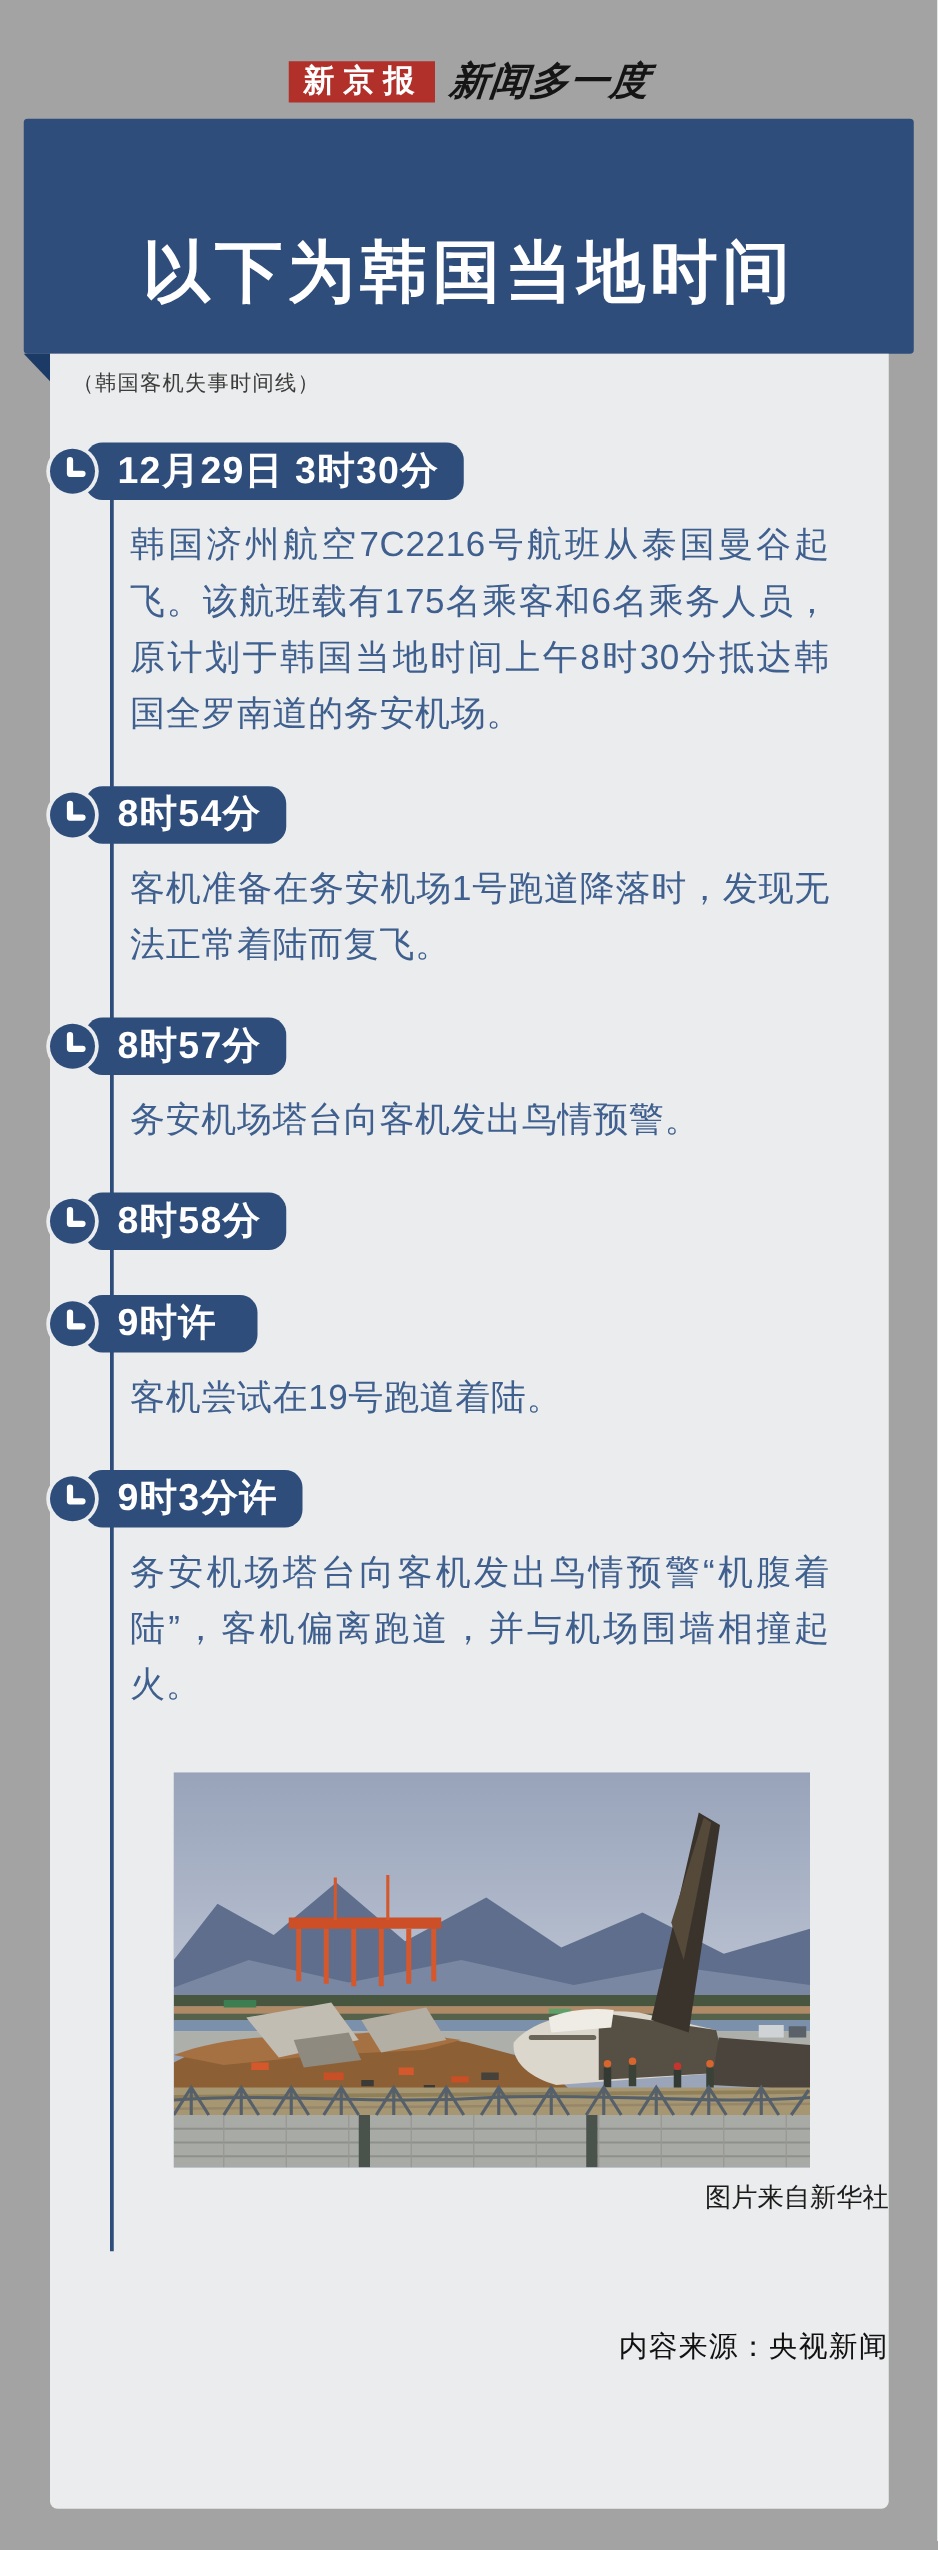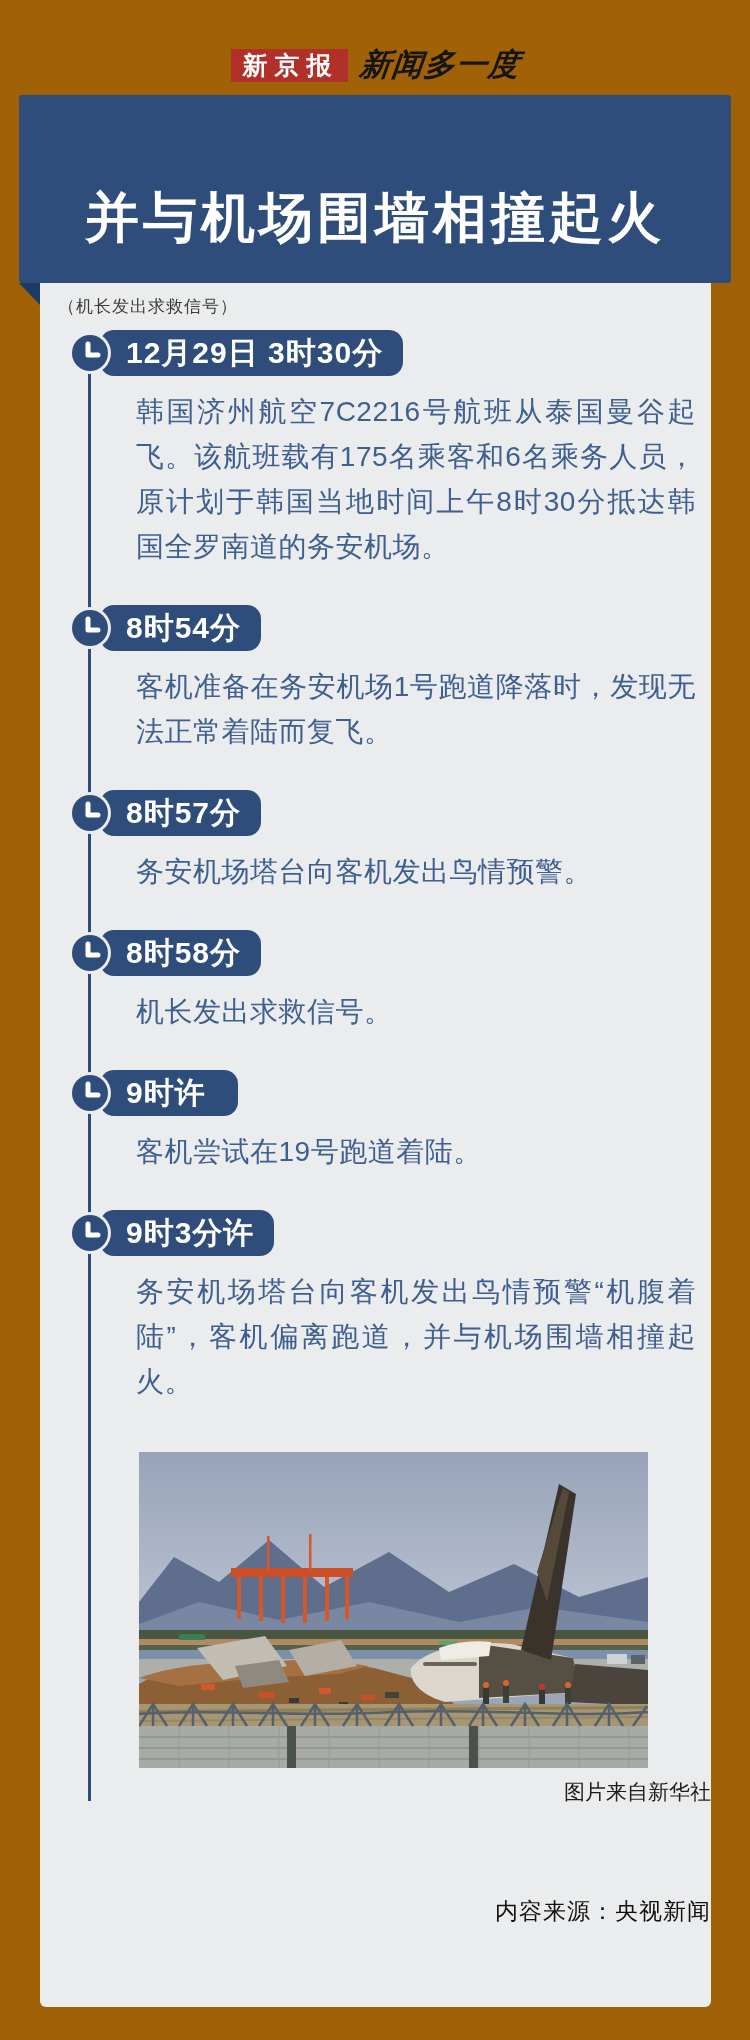--- a/index.html
+++ b/index.html
@@ -1,17 +1,17 @@
 <!DOCTYPE html>
 <html><head>
 <meta charset="utf-8">
 <style>
   html,body{margin:0;padding:0;background:#fff;}
   .page{
-    position:relative;width:750px;height:2040px;background:#a16207;overflow:hidden;
+    position:relative;width:750px;height:2040px;background:#a3a3a3;overflow:hidden;
     font-family:"Liberation Sans","DejaVu Sans",sans-serif;
   }
   
   .masthead{position:absolute;top:42px;left:0;width:750px;height:46px;
     display:flex;align-items:center;justify-content:center;}
   .logo-box{display:inline-block;background:#b1302a;color:#fff;
     font-family:"Liberation Serif","DejaVu Serif",serif;font-weight:bold;
     font-size:25px;line-height:31px;padding:1px 9px 1px 12px;letter-spacing:7px;}
   .tagline{display:inline-block;margin-left:12px;color:#151515;
     font-size:31px;font-weight:bold;font-style:italic;transform:skewX(-6deg);
@@ -20,21 +20,21 @@
   .banner{position:absolute;left:19px;top:95px;width:712px;height:188px;
     background:#2e4d7b;border-radius:3px;display:flex;align-items:flex-end;justify-content:center;}
   .banner h1{margin:0 0 28px 0;color:#ffffff;font-size:54px;font-weight:bold;letter-spacing:4px;}
   .fold{position:absolute;left:19px;top:283px;width:0;height:0;
     border-top:22px solid #1b3a66;border-left:21px solid transparent;}
   
   .panel{position:absolute;left:40px;top:283px;width:671px;height:1724px;
     background:#ebeced;border-radius:0 0 6px 6px;box-sizing:border-box;}
   .note{margin:12px 0 0 18px;font-size:17px;color:#3c3c3c;letter-spacing:1px;}
   .timeline-line{position:absolute;left:48px;top:84px;width:3px;height:1434px;background:#2e4d7b;}
-  .entries{position:relative;margin-top:12px;padding-left:32px;}
+  .entries{position:relative;margin-top:36px;}
   .entry{margin-bottom:36px;}
   .entry-head{display:flex;align-items:center;height:46px;margin-bottom:13px;}
   .clock{position:relative;z-index:1;width:36px;height:36px;border-radius:50%;
     background:#2e4d7b;box-shadow:0 0 0 3px #ebeced;flex:none;
     display:flex;align-items:center;justify-content:center;}
   .clock svg{display:block;}
   .pill{position:relative;z-index:0;margin-left:-8px;background:#2e4d7b;color:#fff;
     font-weight:bold;font-size:30px;line-height:46px;height:46px;border-radius:14px;
     padding:0 20px 0 26px;min-width:92px;letter-spacing:1px;white-space:nowrap;}
   .entry-body{margin:0 0 0 64px;width:560px;font-size:28px;line-height:45px;
@@ -51,26 +51,26 @@
 <body>
 
 <div class="page">
 
   <header class="masthead">
     <span class="logo-box">新京报</span>
     <span class="tagline">新闻多一度</span>
   </header>
 
   <div class="banner">
-    <h1>并与机场围墙相撞起火</h1>
+    <h1>以下为韩国当地时间</h1>
   </div>
   <div class="fold"></div>
 
   <section class="panel">
-    <div class="note">（机长发出求救信号）</div>
+    <div class="note">（韩国客机失事时间线）</div>
     <div class="timeline-line"></div>
 
     <div class="entries">
 
         <div class="entry">
           <div class="entry-head">
             <span class="clock">
               <svg width="36" height="36" viewBox="0 0 36 36">
                 <path d="M16 9 V20 H26" stroke="#ffffff" stroke-width="5" fill="none" stroke-linecap="round" stroke-linejoin="round"></path>
               </svg>
@@ -106,21 +106,20 @@
 
         <div class="entry">
           <div class="entry-head">
             <span class="clock">
               <svg width="36" height="36" viewBox="0 0 36 36">
                 <path d="M16 9 V20 H26" stroke="#ffffff" stroke-width="5" fill="none" stroke-linecap="round" stroke-linejoin="round"></path>
               </svg>
             </span>
             <span class="pill">8时58分</span>
           </div>
-          <p class="entry-body">机长发出求救信号。</p>
         </div>
 
         <div class="entry">
           <div class="entry-head">
             <span class="clock">
               <svg width="36" height="36" viewBox="0 0 36 36">
                 <path d="M16 9 V20 H26" stroke="#ffffff" stroke-width="5" fill="none" stroke-linecap="round" stroke-linejoin="round"></path>
               </svg>
             </span>
             <span class="pill">9时许</span>

